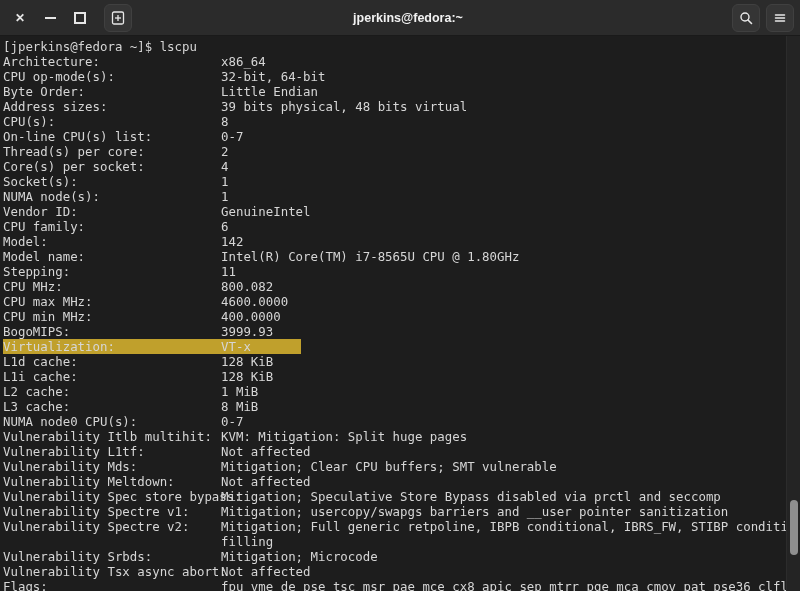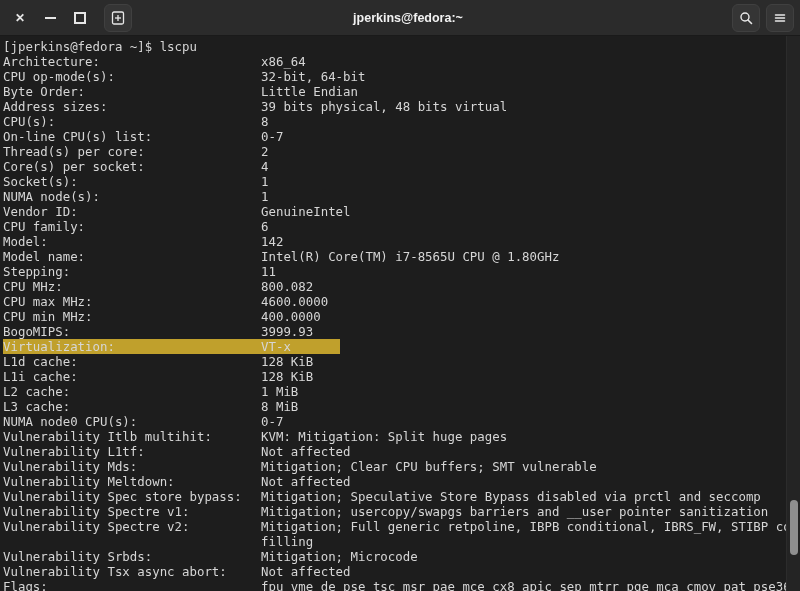--- a/index.html
+++ b/index.html
@@ -123,24 +123,24 @@
     letter-spacing: 0px;
   }
   .row {
     height: 15px;
     white-space: pre;
     display: block;
   }
   .row.hl {
     background: #c0a02c;
     color: #4a3d08;
-    width: 337px;
+    width: 298px;
   }
   .lbl { color: #d6d6d6; }
-  .val { color: #d6d6d6; margin-left: 40px; }
+  .val { color: #d6d6d6; }
   .prompt { color: #d6d6d6; }
 
   
   #scroll-track {
     position: absolute;
     top: 0;
     right: 0;
     width: 13px;
     height: 100%;
     background: #242424;

